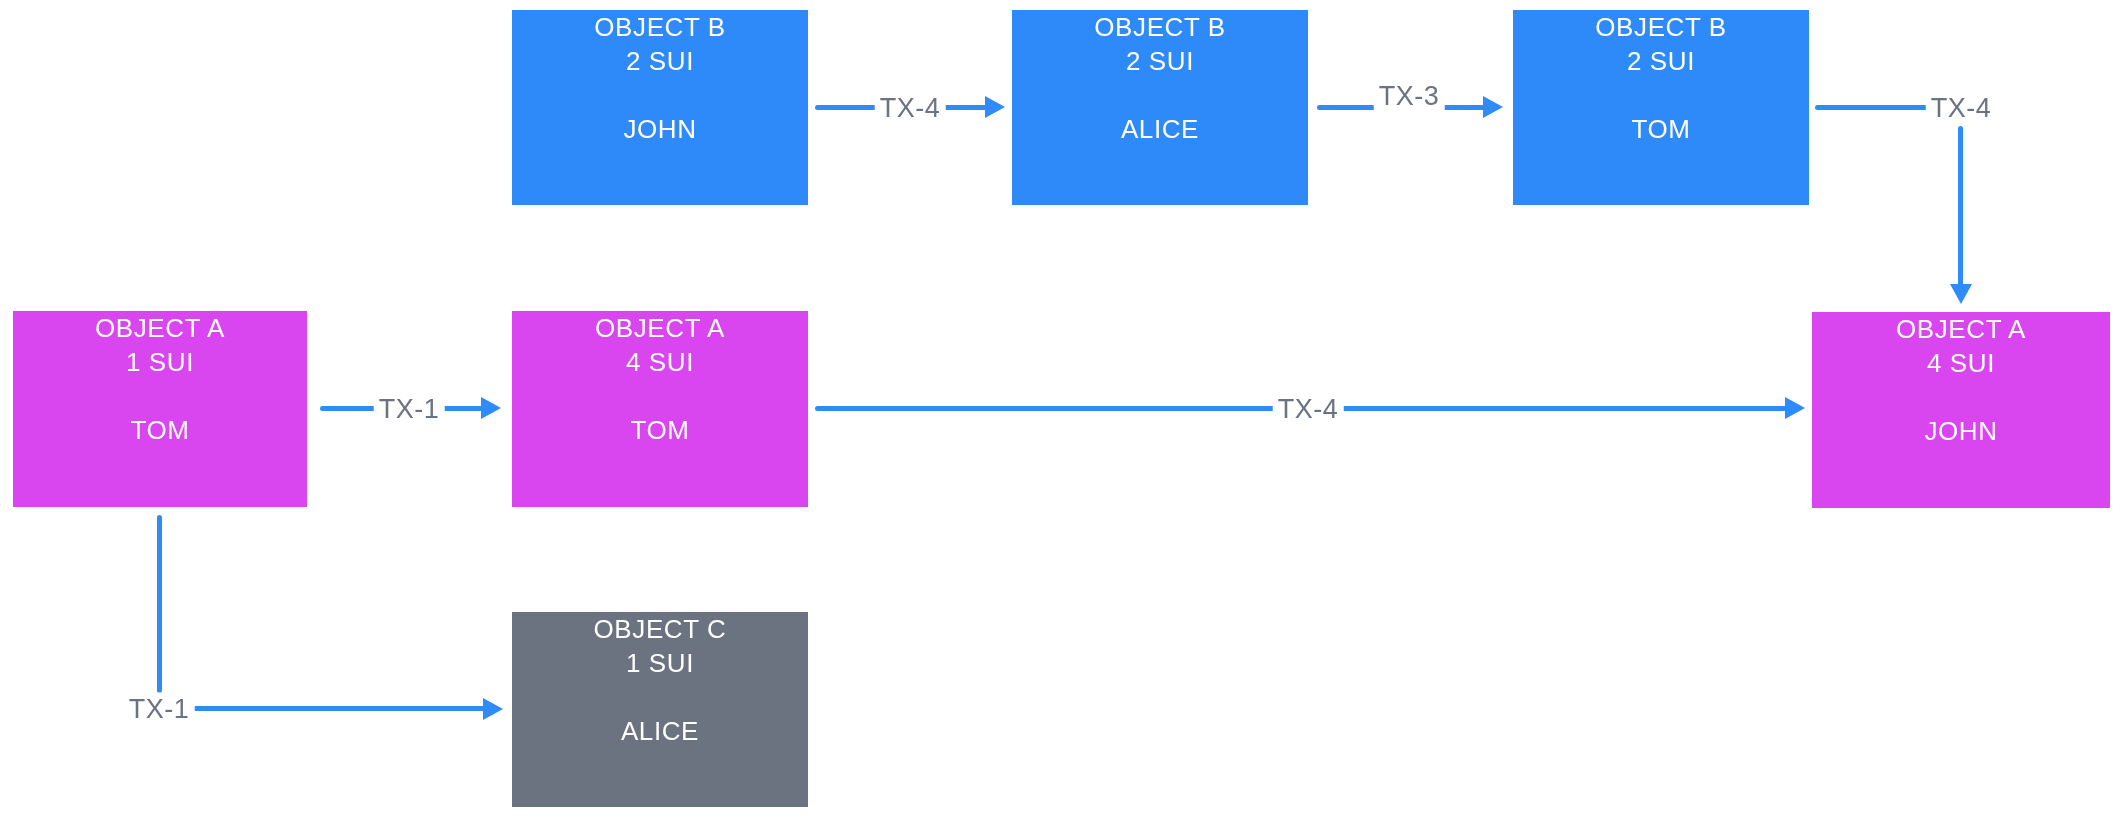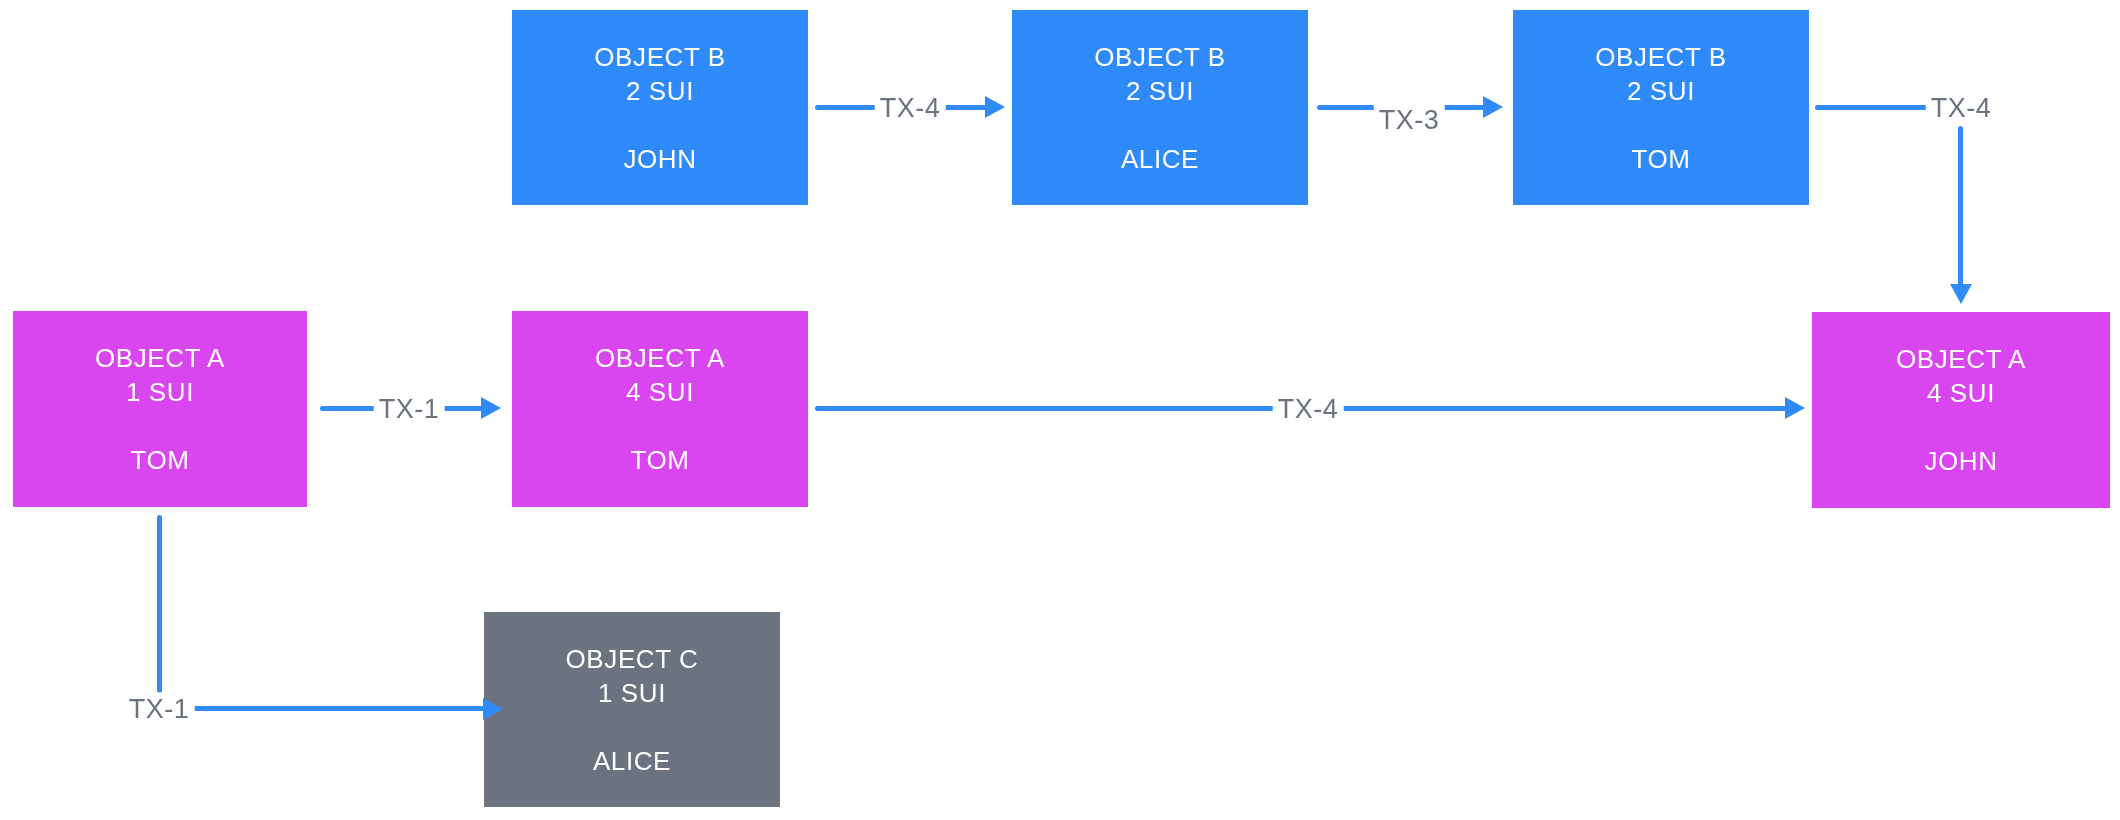--- a/index.html
+++ b/index.html
@@ -17,40 +17,39 @@
   }
 
   
   .box {
     position: absolute;
     width: 296px;
     height: 195px;
     display: flex;
     flex-direction: column;
     align-items: center;
-    justify-content: center;
     text-align: center;
     color: #FFFFFF;
     font-size: 26px;
     line-height: 34px;
     font-weight: 500;
     letter-spacing: 0.6px;
   }
   .box .spacer { height: 34px; }
   .box-blue  { background: #2E8AF8; }
   .box-black { background: #d946ef; }
   .box-gray  { background: #6B7380; }
 
   #box-b-john  { left: 512px;  top: 10px;  }
   #box-b-alice { left: 1012px; top: 10px;  }
   #box-b-tom   { left: 1513px; top: 10px;  }
   #box-a5-tom  { left: 13px;   top: 311px; width: 294px; height: 196px; }
   #box-a4-tom  { left: 512px;  top: 311px; height: 196px; }
   #box-a6-john { left: 1812px; top: 312px; width: 298px; height: 196px; }
-  #box-c-alice { left: 484px;  top: 612px; }
+  #box-c-alice { left: 512px;  top: 612px; }
 
   
   .hline, .vline {
     position: absolute;
     background: #2F8BF8;
     border-radius: 3px;
   }
   .hline { height: 5px; }
   .vline { width: 5px; }
 
@@ -83,21 +82,21 @@
   }
 
   
   #tx2-line  { left: 815px;  top: 105px; width: 176px; }
   #tx2-head  { left: 985px;  top: 96px;  }
   #tx2-label { left: 910px;  top: 108px; }
 
   
   #tx3-line  { left: 1317px; top: 105px; width: 168px; }
   #tx3-head  { left: 1483px; top: 96px;  }
-  #tx3-label { left: 1409px; top: 120px; }
+  #tx3-label { left: 1409px; top: 96px; }
 
   
   #tx4t-hline { left: 1815px; top: 105px; width: 113px; }
   #tx4t-label { left: 1961px; top: 108px; }
   #tx4t-vline { left: 1958px; top: 126px; height: 160px; }
   #tx4t-head  { left: 1950px; top: 284px; }
 
   
   #tx1m-line  { left: 320px; top: 406px; width: 163px; }
   #tx1m-head  { left: 481px; top: 397px; }

